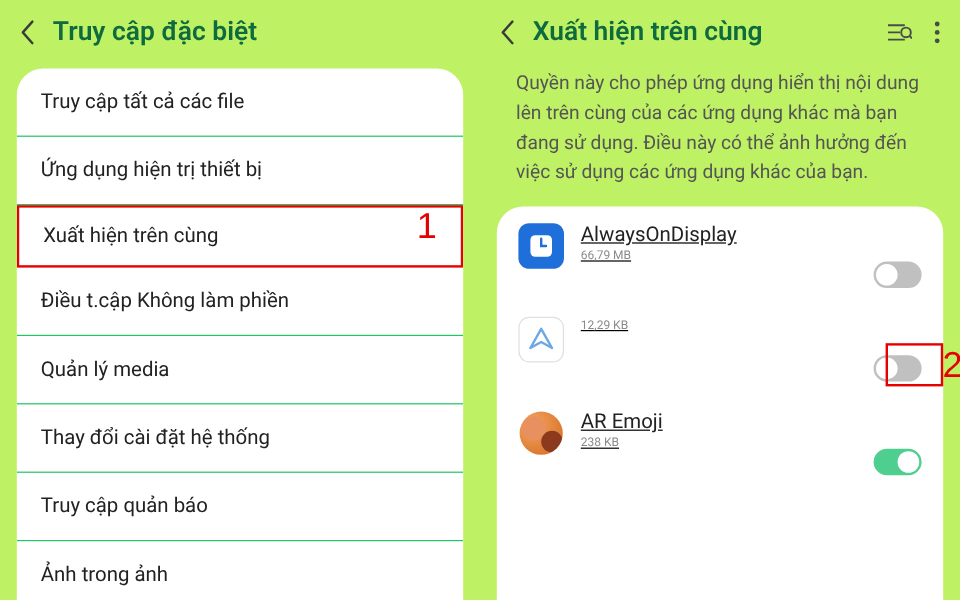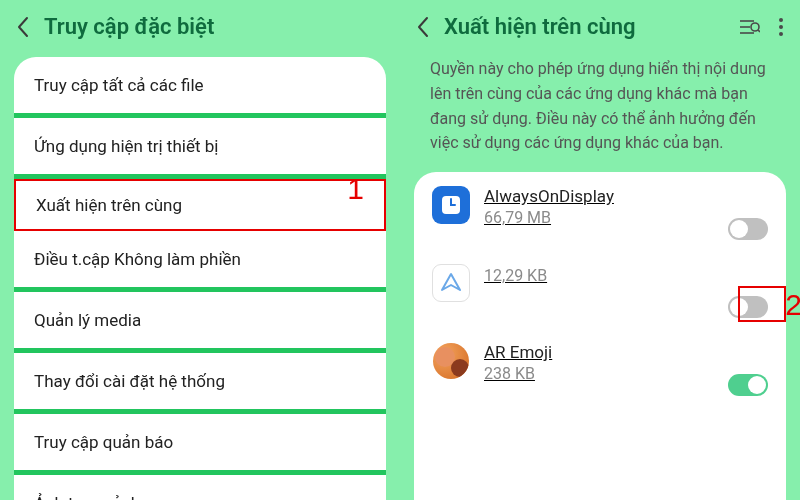--- a/index.html
+++ b/index.html
@@ -7,21 +7,21 @@
     font-family: -apple-system, BlinkMacSystemFont, "Segoe UI", Roboto, Arial, sans-serif;
     background: #f0f0f0;
     width: 800px;
     height: 500px;
     display: flex;
     overflow: hidden;
   }
   .screen {
     width: 400px;
     height: 500px;
-    background: #86efac;
+    background: #bef264;
     position: relative;
     display: flex;
     flex-direction: column;
   }
   .header {
     display: flex;
     align-items: center;
     padding: 14px 16px 18px 16px;
     gap: 14px;
   }
@@ -49,21 +49,21 @@
   
   .left .card {
     flex: 1;
     margin-bottom: -30px;
   }
   
   .list-item {
     padding: 18px 20px;
     font-size: 17px;
     color: #222;
-    border-bottom: 5px solid #22c55e;
+    border-bottom: 1px solid #22c55e;
   }
   .list-item:last-child { border-bottom: none; }
   
   .highlight-box {
     border: 2.5px solid #e60000;
     padding: 14px 20px;
   }
   
   .annotation {
     position: absolute;
@@ -106,21 +106,21 @@
     display: flex;
     align-items: center;
     justify-content: center;
   }
   .app-icon.blue { background: #1e6fd9; }
   .app-icon.white { background: #fff; border: 1px solid #e0e0e0; }
   .app-icon.emoji { background: #fff; }
   
   .app-text { flex: 1; }
   .app-name { font-size: 17px; color: #222; }
-  .app-size { font-size: 16px; color: #8a8a8a; margin-top: 2px; }
+  .app-size { font-size: 10px; color: #8a8a8a; margin-top: 2px; }
   
   .toggle {
     position: absolute;
     right: 18px;
     bottom: 10px;
     width: 40px;
     height: 22px;
     border-radius: 11px;
     background: #c0c0c0;
     display: flex;

